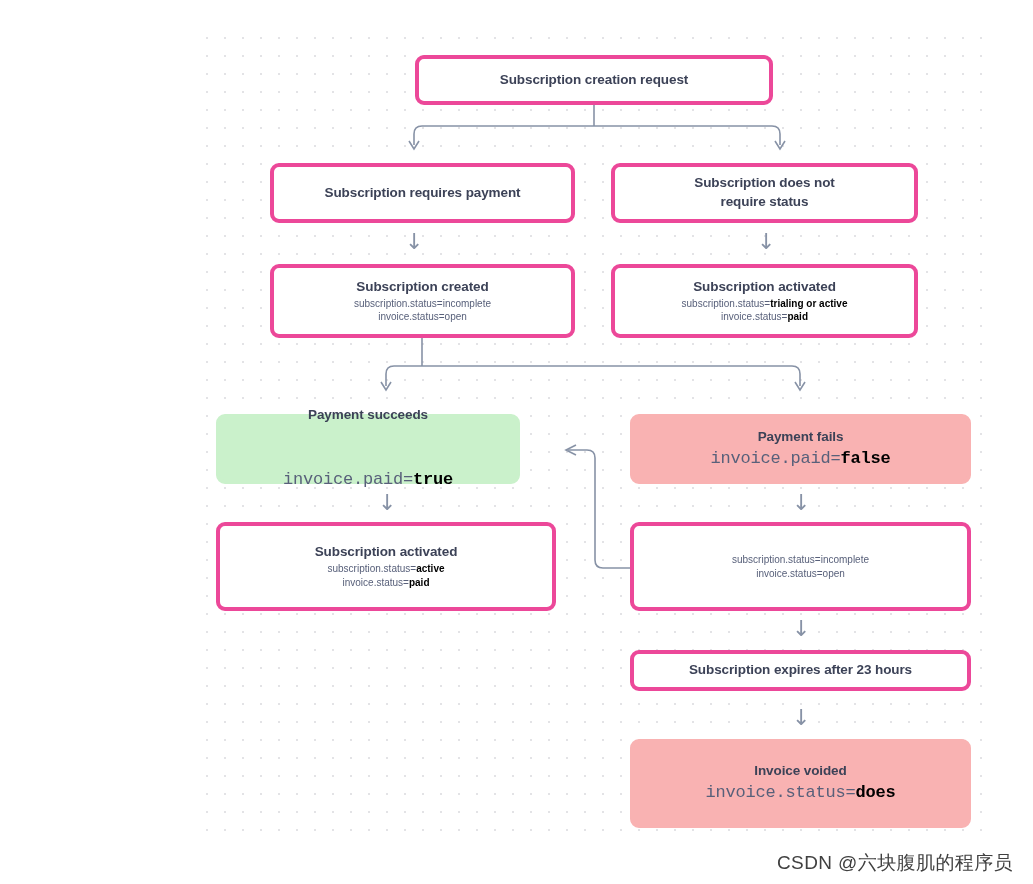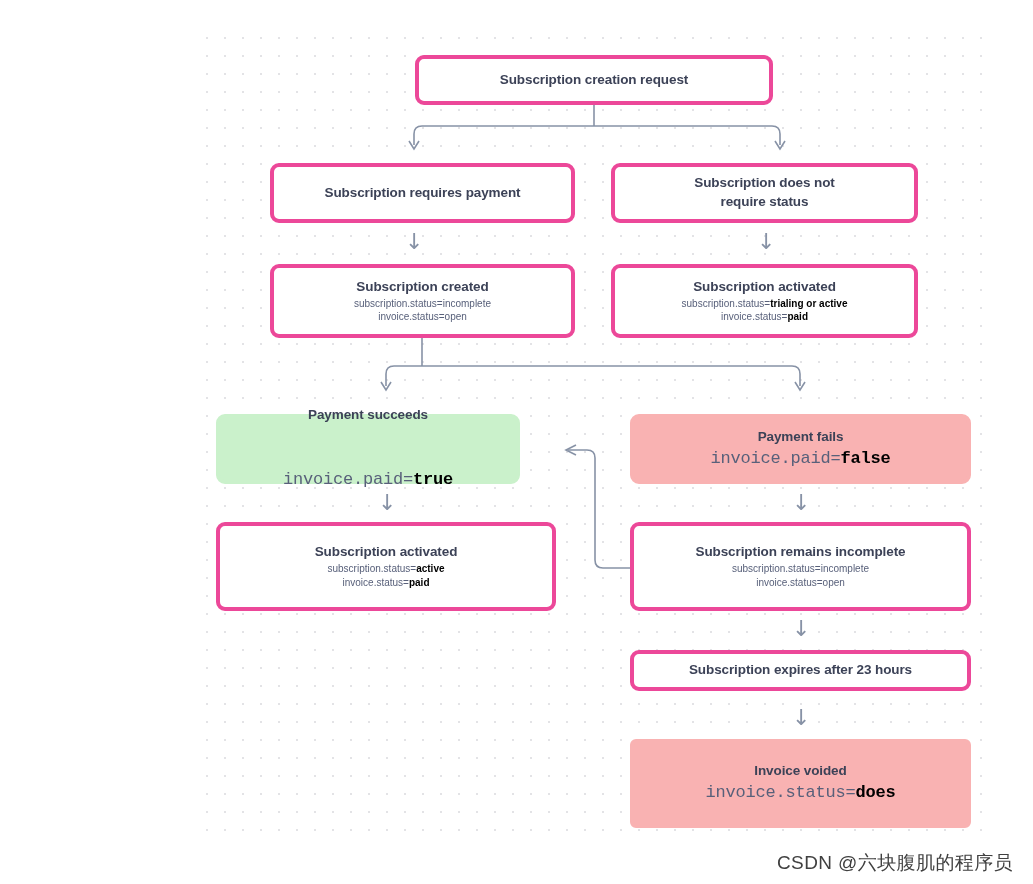--- a/index.html
+++ b/index.html
@@ -162,33 +162,32 @@
     <path d="M 576 5 L 566 10 L 576 15"></path>
   </svg>
 
   <div class="node" style="left:216px; top:522px; width:340px; height:89px;">
     <div class="title">Subscription activated</div>
     <div class="sub"><span>subscription.status=</span><b>active</b></div>
     <div class="sub"><span>invoice.status=</span><b>paid</b></div>
   </div>
 
   <div class="node" style="left:630px; top:522px; width:341px; height:89px;">
-    <div class="title">Subscription remains incomplete</div>
     <div class="sub"><span>subscription.status=</span><span>incomplete</span></div>
     <div class="sub"><span>invoice.status=</span><span>open</span></div>
   </div>
 
   <div class="arrow" style="left:792px; top:618px;">↓</div>
 
   <div class="node" style="left:630px; top:650px; width:341px; height:41px;">
     <div class="title">Subscription expires after 23 hours</div>
   </div>
 
   <div class="arrow" style="left:792px; top:707px;">↓</div>
 
-  <div class="node red mono" style="left:630px; top:739px; width:341px; height:89px;border-radius:6px;">
+  <div class="node red mono" style="left:630px; top:739px; width:341px; height:89px;">
     <div class="title">Invoice voided</div>
     <div class="sub"><span>invoice.status=</span><b>does</b></div>
   </div>
 
   <div id="watermark">CSDN @六块腹肌的程序员</div>
 
 </div>
 
 </body></html>

